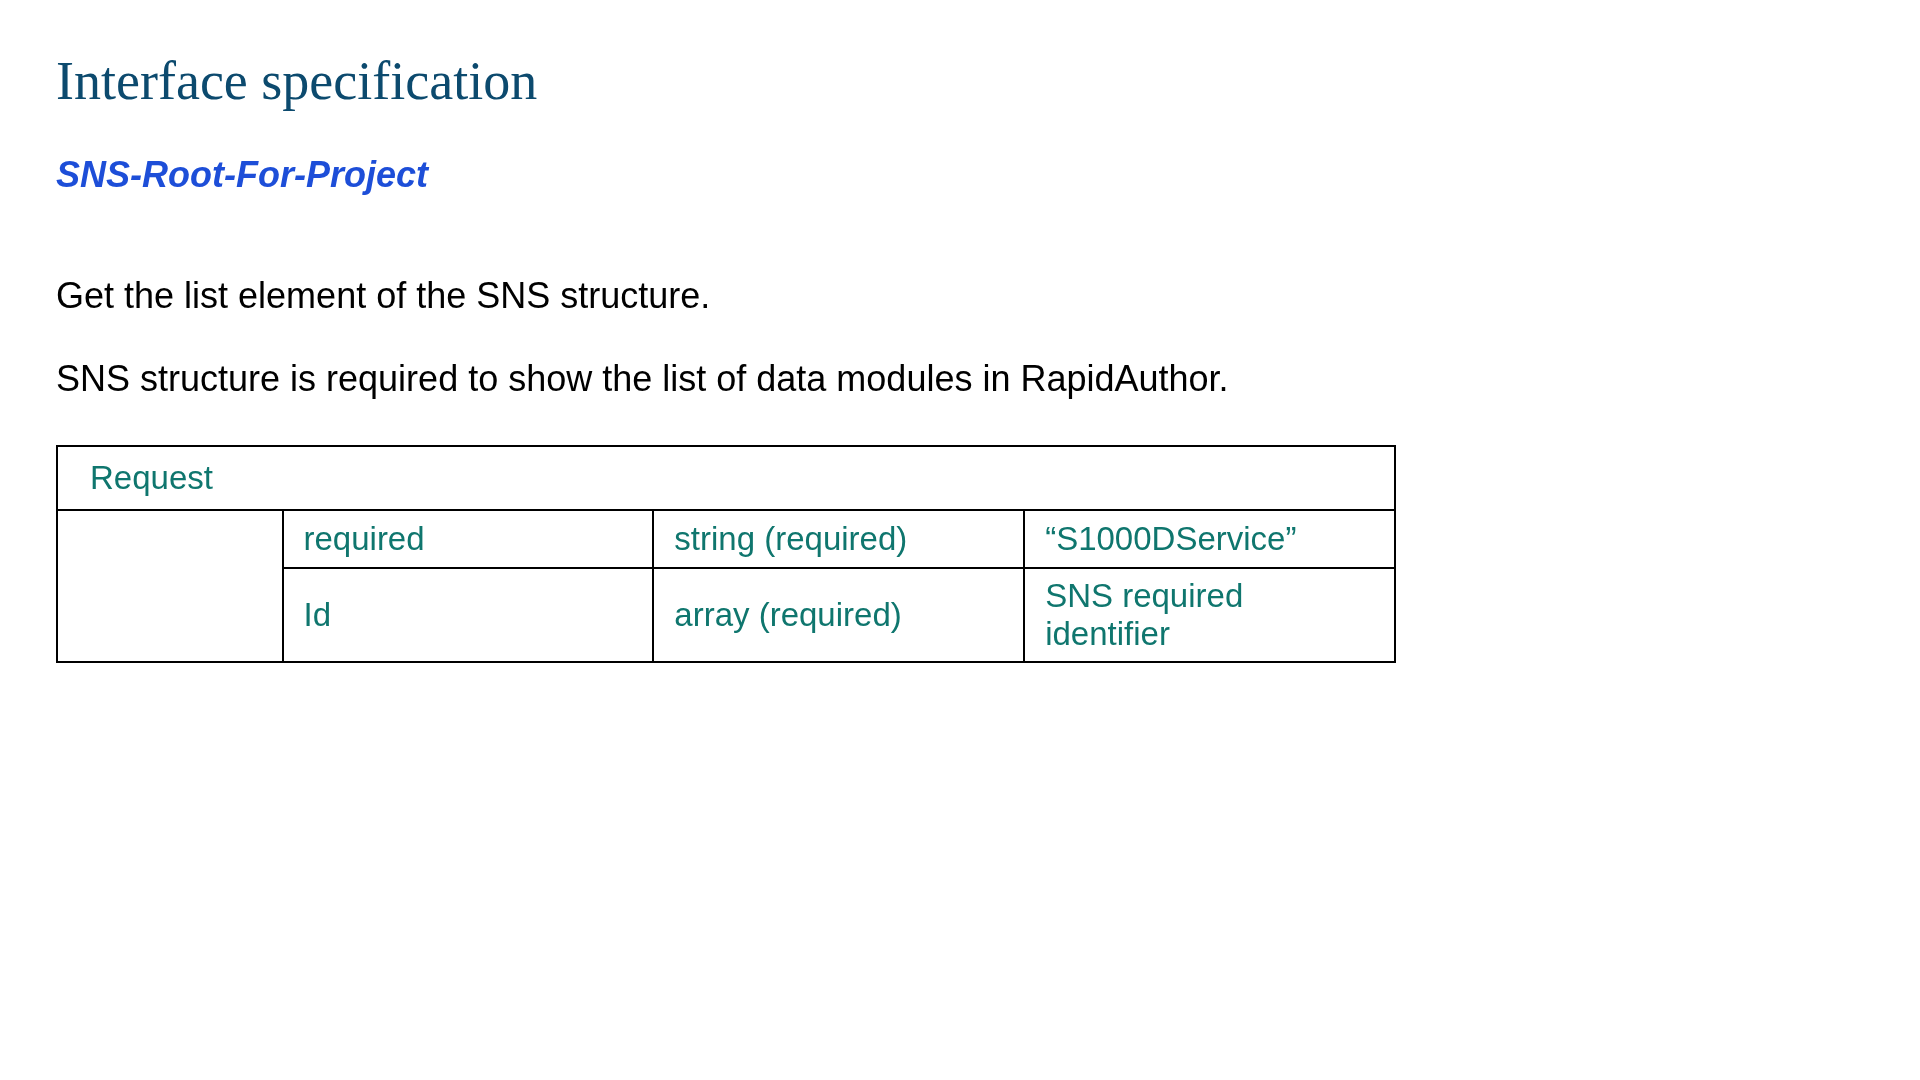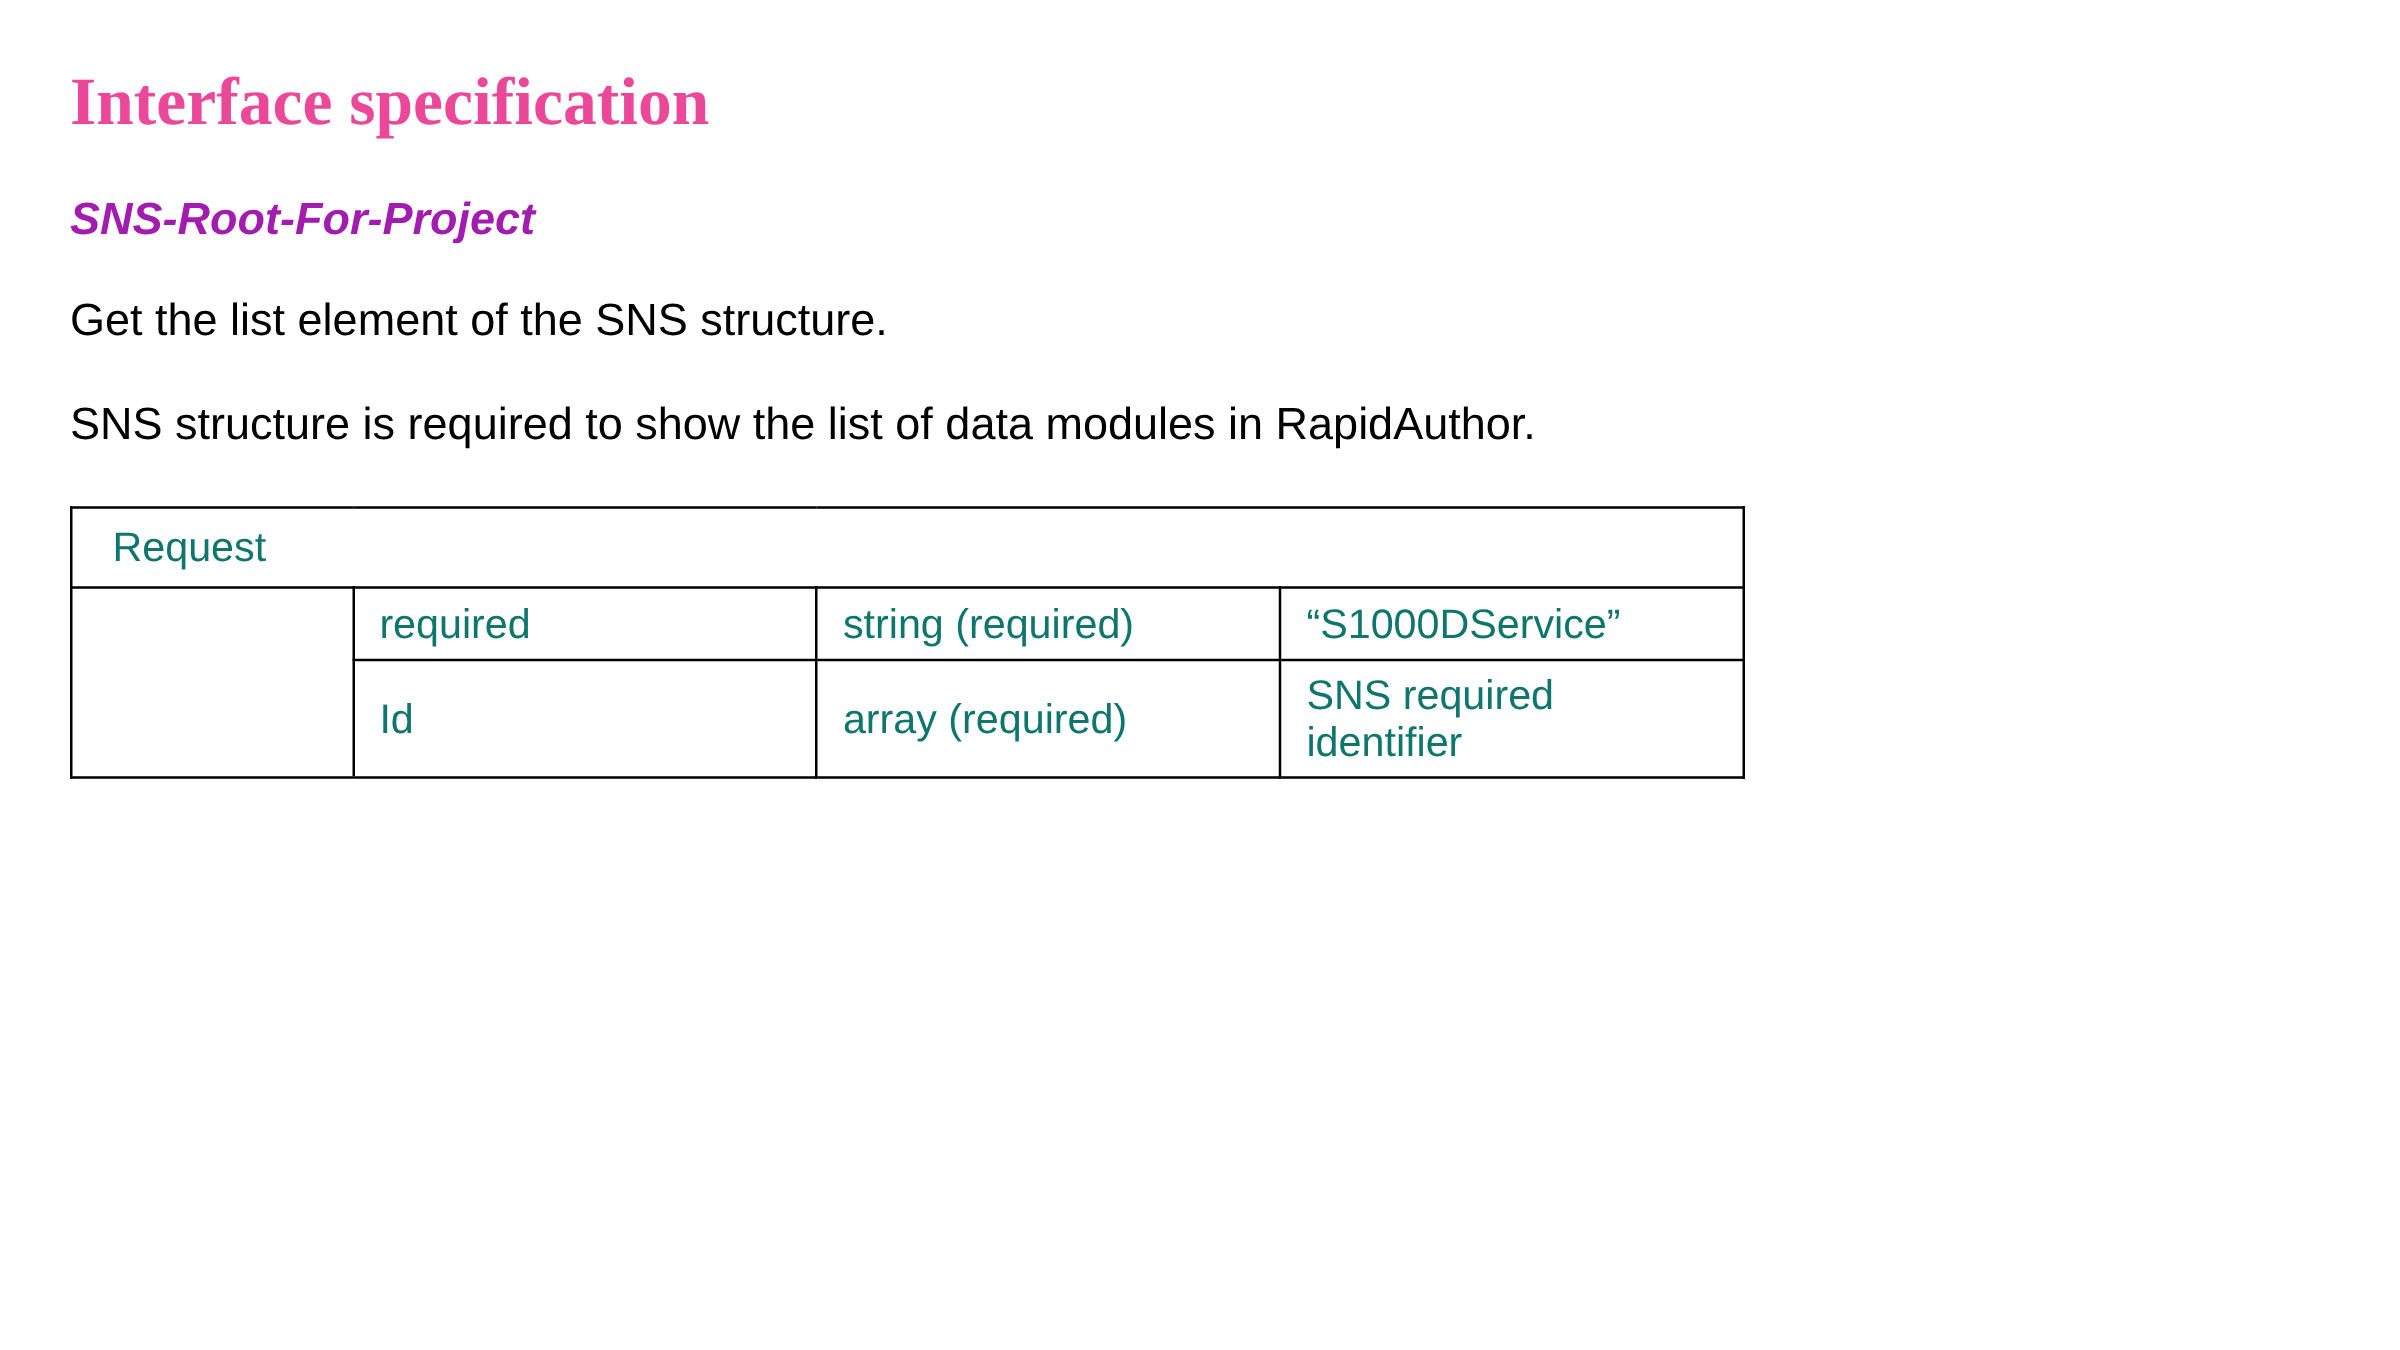--- a/index.html
+++ b/index.html
@@ -9,31 +9,31 @@
     }
     body {
       background: #ffffff;
       font-family: Tahoma, Verdana, Segoe, sans-serif;
       padding: 50px 56px;
       width: 1920px;
       height: 1080px;
     }
     .title {
       font-family: Georgia, 'Times New Roman', serif;
-      font-weight: bold;
+      font-weight: normal;
       font-size: 54px;
-      color: #ec4899;
+      color: #0c4a6e;
       margin-bottom: 42px;
     }
     .subtitle {
       font-style: italic;
       font-weight: 600;
       font-size: 36px;
-      color: #a21caf;
-      margin-bottom: 36px;
+      color: #1d4ed8;
+      margin-bottom: 76px;
     }
     .description {
       font-size: 36px;
       color: #000000;
       line-height: 1.35;
       margin-bottom: 34px;
     }
     .spec-table {
       border-collapse: collapse;
       width: 1340px;

